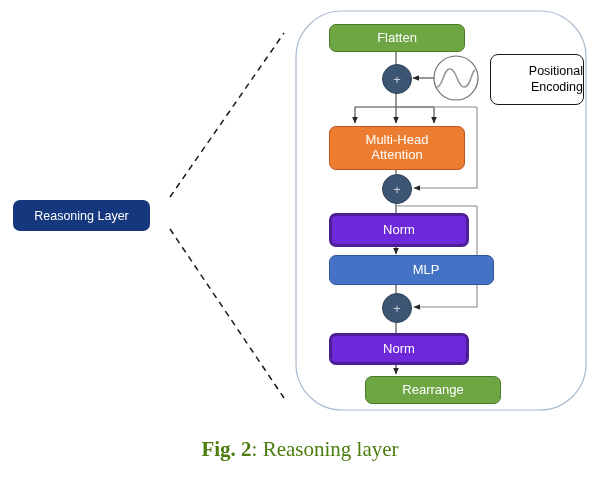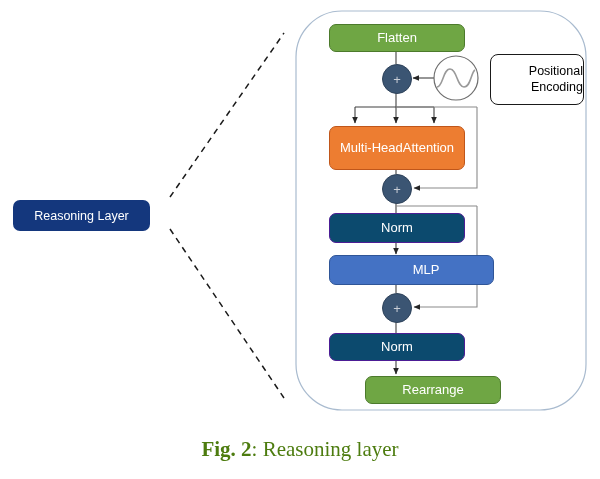--- a/index.html
+++ b/index.html
@@ -4,21 +4,21 @@
 <style>
   html,body{margin:0;padding:0;background:#ffffff;}
   body{width:600px;height:479px;position:relative;overflow:hidden;
        font-family:"Liberation Sans",sans-serif;}
   #canvas{position:absolute;left:0;top:0;width:600px;height:479px;}
   .node{position:absolute;border-radius:7px;display:flex;align-items:center;
         justify-content:center;text-align:center;color:#ffffff;line-height:1.12;
         font-family:Liberation Sans, sans-serif;}
   .node-flatten   {background:#6FA644;border:1px solid #4C7A2C;font-size:13px;}
   .node-mha       {background:#ED7D31;border:1px solid #C0561A;font-size:13px;}
-  .node-norm      {background:#0c4a6e;border:1px solid #4c1d95;font-size:13px;}
+  .node-norm      {background:#6d28d9;border:3px solid #4c1d95;font-size:13px;}
   .node-mlp       {background:#4472C4;border:1px solid #2F5597;font-size:13px;padding-left:29px;}
   .node-rearrange {background:#6FA644;border:1px solid #4C7A2C;font-size:13px;}
   .reasoning-layer{position:absolute;background:#14377D;border-radius:7px;
         display:flex;align-items:center;justify-content:center;color:#ffffff;
         font-size:12.5px;font-family:"Liberation Sans",sans-serif;}
   .pe-box{position:absolute;background:#ffffff;border:1.3px solid #1a1a1a;
         border-radius:8px;display:flex;flex-direction:column;align-items:flex-end;
         justify-content:center;color:#000000;font-size:12.5px;line-height:1.25;
         font-family:"Liberation Sans",sans-serif;}
   .plus{position:absolute;border-radius:50%;background:#3B5573;border:1px solid #2E425A;
@@ -88,21 +88,21 @@
 
 <div class="plus" style="left:382px;top:64px;width:28px;height:28px;">
   <span>+</span>
 </div>
 
 <div class="pe-box" style="left:490px;top:54px;width:92px;height:49px;">
   <span>Positional</span>
   <span>Encoding</span>
 </div>
 
-<div class="node node-mha" style="left:329px;top:126px;width:134px;height:42px;flex-direction:row;">
+<div class="node node-mha" style="left:329px;top:126px;width:134px;height:42px;flex-direction:column;">
   <span>Multi-Head</span>
   <span>Attention</span>
 </div>
 
 <div class="plus" style="left:382px;top:174px;width:28px;height:28px;">
   <span>+</span>
 </div>
 
 <div class="node node-norm" style="left:329px;top:213px;width:134px;height:28px;">
   <span>Norm</span>

